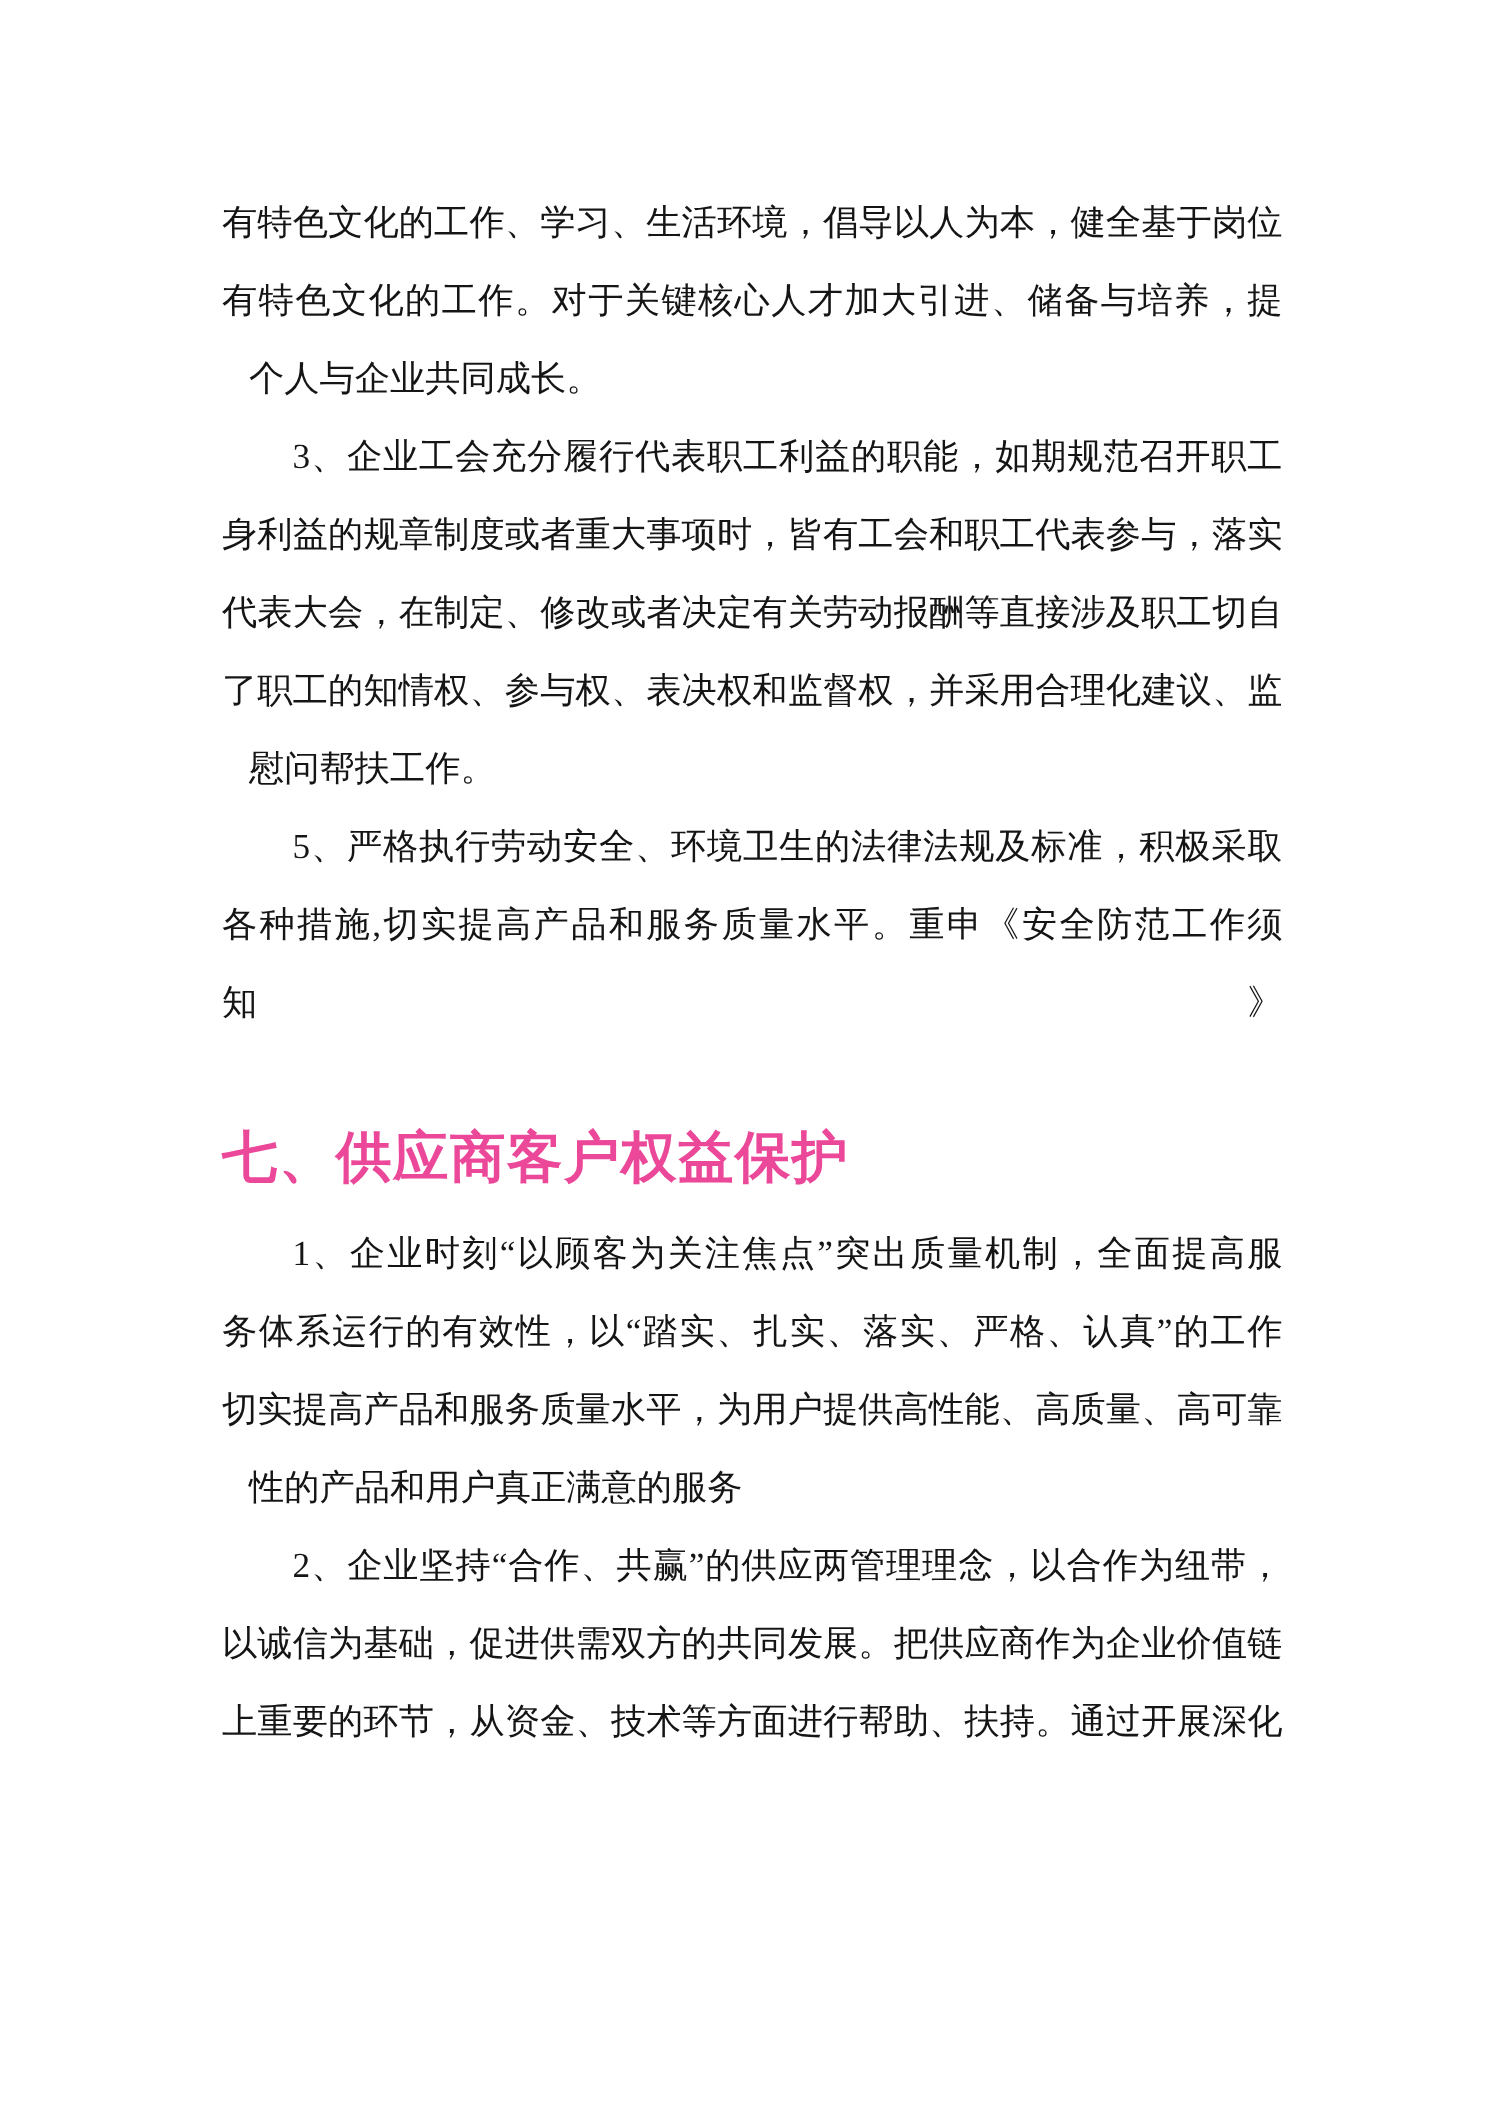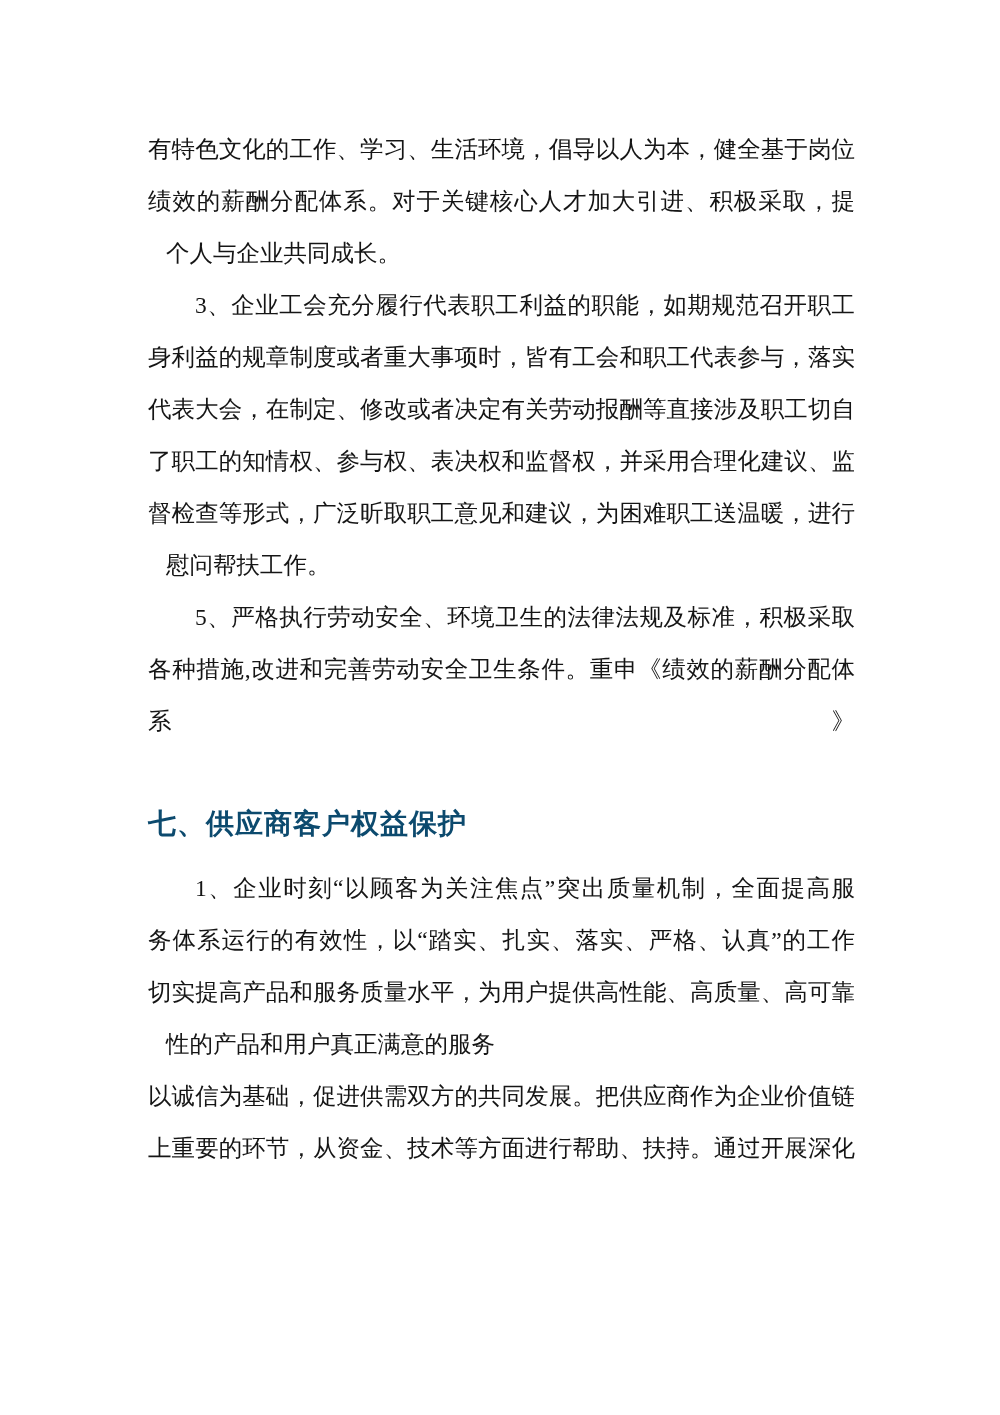--- a/index.html
+++ b/index.html
@@ -34,59 +34,59 @@
   .line.last {
     text-align-last: left;
     margin-left: 18px;
   }
   .line.indent {
     text-indent: 47px;
   }
   .heading {
     font-family: "Liberation Sans", "DejaVu Sans", sans-serif;
     font-weight: bold;
-    font-size: 28px;
+    font-size: 37px;
     line-height: 40px;
-    color: #0c4a6e;
+    color: #ec4899;
     margin: 57px 0 18px 0;
     letter-spacing: 1px;
   }
 </style>
 </head>
 <body>
 
 <div class="page">
 
   <section class="para">
     <div class="line">有特色文化的工作、学习、生活环境，倡导以人为本，健全基于岗位</div>
-    <div class="line">绩效的薪酬分配体系。对于关键核心人才加大引进、积极采取，提</div>
+    <div class="line">有特色文化的工作。对于关键核心人才加大引进、储备与培养，提</div>
     <div class="line last">个人与企业共同成长。</div>
   </section>
 
   <section class="para">
     <div class="line indent">3、企业工会充分履行代表职工利益的职能，如期规范召开职工</div>
     <div class="line">身利益的规章制度或者重大事项时，皆有工会和职工代表参与，落实</div>
     <div class="line">代表大会，在制定、修改或者决定有关劳动报酬等直接涉及职工切自</div>
     <div class="line">了职工的知情权、参与权、表决权和监督权，并采用合理化建议、监</div>
-    <div class="line">督检查等形式，广泛昕取职工意见和建议，为困难职工送温暖，进行</div>
     <div class="line last">慰问帮扶工作。</div>
   </section>
 
   <section class="para">
     <div class="line indent">5、严格执行劳动安全、环境卫生的法律法规及标准，积极采取</div>
-    <div class="line">各种措施,改进和完善劳动安全卫生条件。重申《绩效的薪酬分配体系》</div>
+    <div class="line">各种措施,切实提高产品和服务质量水平。重申《安全防范工作须知》</div>
   </section>
 
   <h2 class="heading">七、供应商客户权益保护</h2>
 
   <section class="para">
     <div class="line indent">1、企业时刻“以顾客为关注焦点”突出质量机制，全面提高服</div>
     <div class="line">务体系运行的有效性，以“踏实、扎实、落实、严格、认真”的工作</div>
     <div class="line">切实提高产品和服务质量水平，为用户提供高性能、高质量、高可靠</div>
     <div class="line last">性的产品和用户真正满意的服务</div>
   </section>
 
   <section class="para">
+    <div class="line indent">2、企业坚持“合作、共赢”的供应两管理理念，以合作为纽带，</div>
     <div class="line">以诚信为基础，促进供需双方的共同发展。把供应商作为企业价值链</div>
     <div class="line">上重要的环节，从资金、技术等方面进行帮助、扶持。通过开展深化</div>
   </section>
 
 </div>
 
 </body></html>

